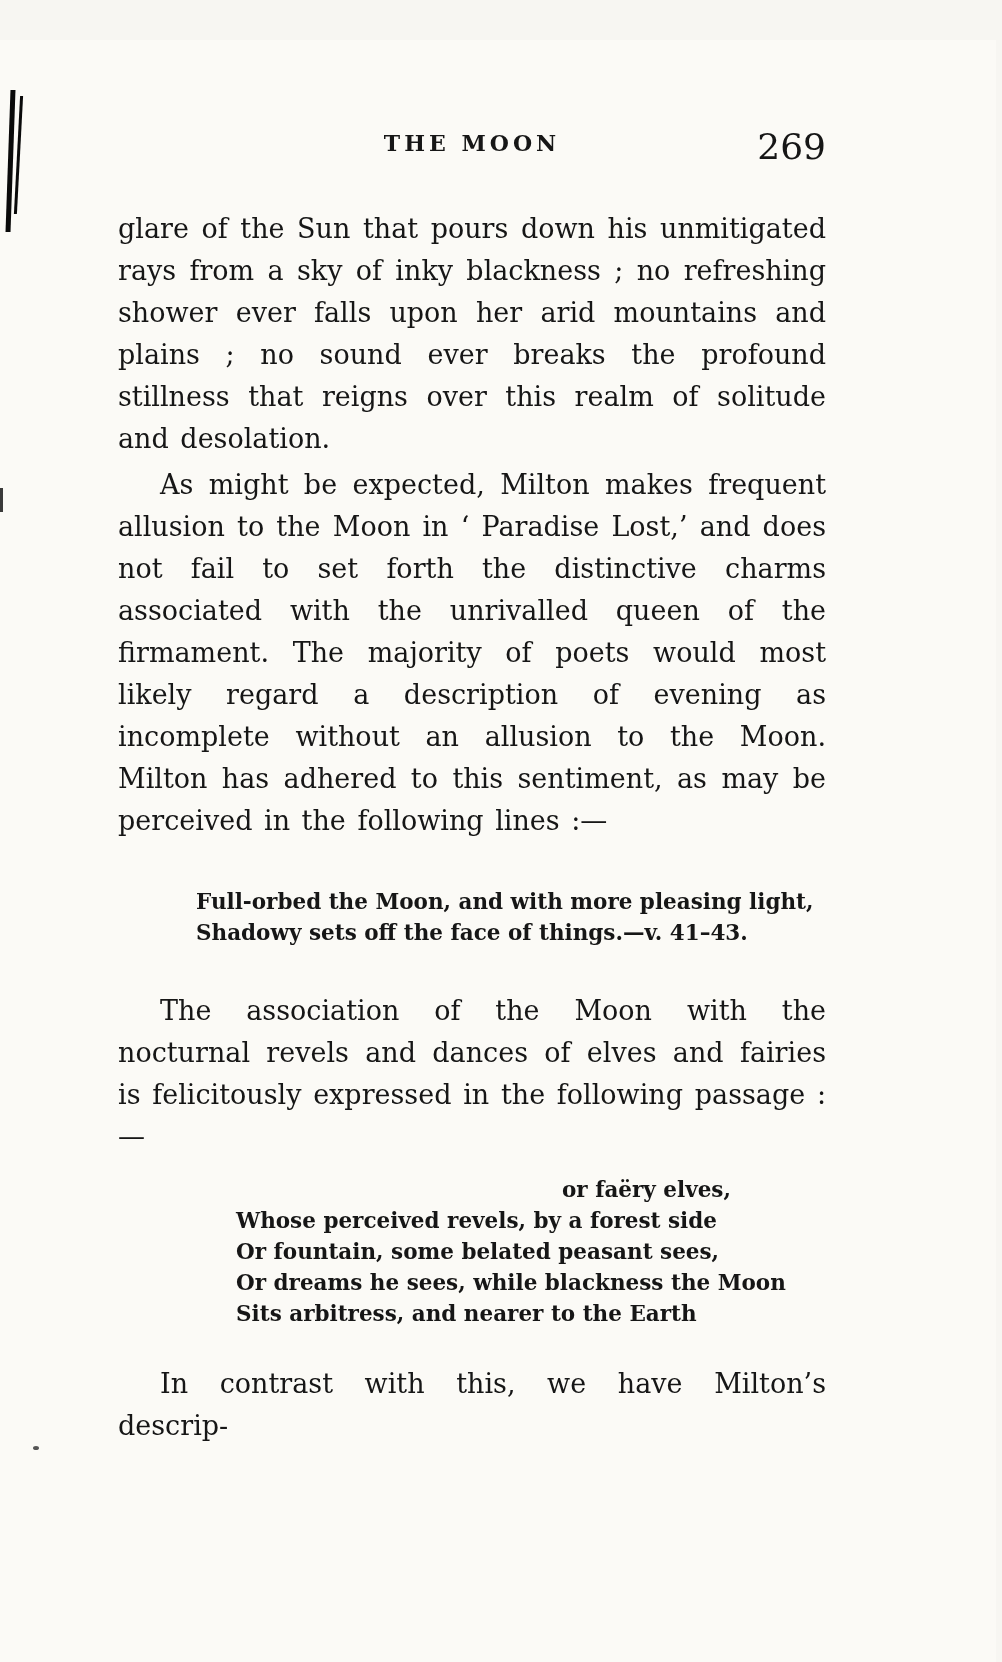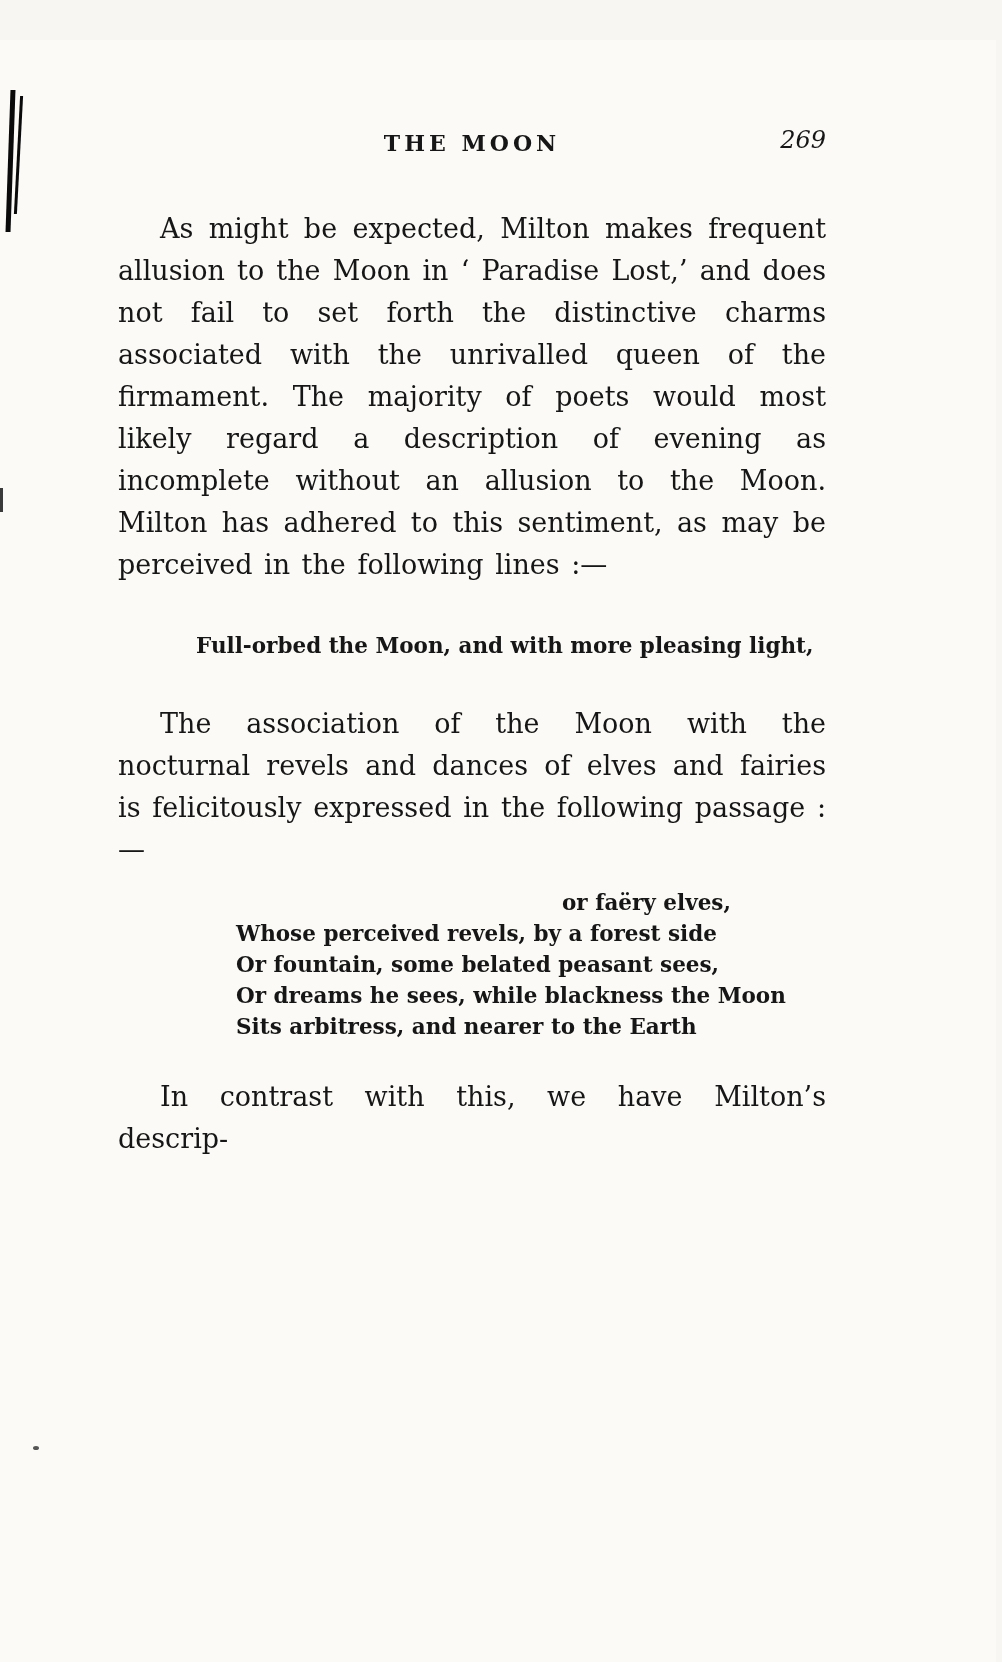--- a/index.html
+++ b/index.html
@@ -36,22 +36,21 @@
     left: 0; right: 0;
     text-align: center;
     font-size: 22px;
     letter-spacing: 4px;
     font-weight: bold;
   }
   .page-number {
     position: absolute;
     right: 0;
     top: -4px;
-    font-size: 24px;
-    font-style: italic;
+    font-size: 36px;
   }
 
   .text-block {
     margin: 42px 170px 0 118px; 
   }
   .para {
     margin: 0;
     font-size: 27px;
     line-height: 42px;
     text-align: justify;
@@ -89,26 +88,28 @@
   <div class="artifact dot"></div>
   <div class="artifact bottom-line"></div>
 
   <header class="page-header">
     <span class="running-title">THE MOON</span>
     <span class="page-number">269</span>
   </header>
 
   <main class="text-block">
 
+    <p class="para">glare of the Sun that pours down his unmitigated rays from a sky of inky blackness ; no refreshing shower ever falls upon her arid mountains and plains ; no sound ever breaks the profound stillness that reigns over this realm of solitude and desolation.</p>
 
     <p class="para indent">As might be expected, Milton makes frequent allusion to the Moon in ‘ Paradise Lost,’ and does not fail to set forth the distinctive charms associated with the unrivalled queen of the firmament. The majority of poets would most likely regard a description of evening as incomplete without an allusion to the Moon.  Milton has adhered to this sentiment, as may be perceived in the following lines :—</p>
 
 
     <div class="quote q2">
       <div class="q-line">Full-orbed the Moon, and with more pleasing light,</div>
+      <div class="q-line">Shadowy sets off the face of things.—v. 41–43.</div>
     </div>
 
     <p class="para indent after-quote">The association of the Moon with the nocturnal revels and dances of elves and fairies is felicitously expressed in the following passage :—</p>
 
     <div class="quote q3">
       <div class="q-intro i3">or faëry elves,</div>
       <div class="q-line">Whose perceived revels, by a forest side</div>
       <div class="q-line">Or fountain, some belated peasant sees,</div>
       <div class="q-line">Or dreams he sees, while blackness the Moon</div>
       <div class="q-line">Sits arbitress, and nearer to the Earth</div>

